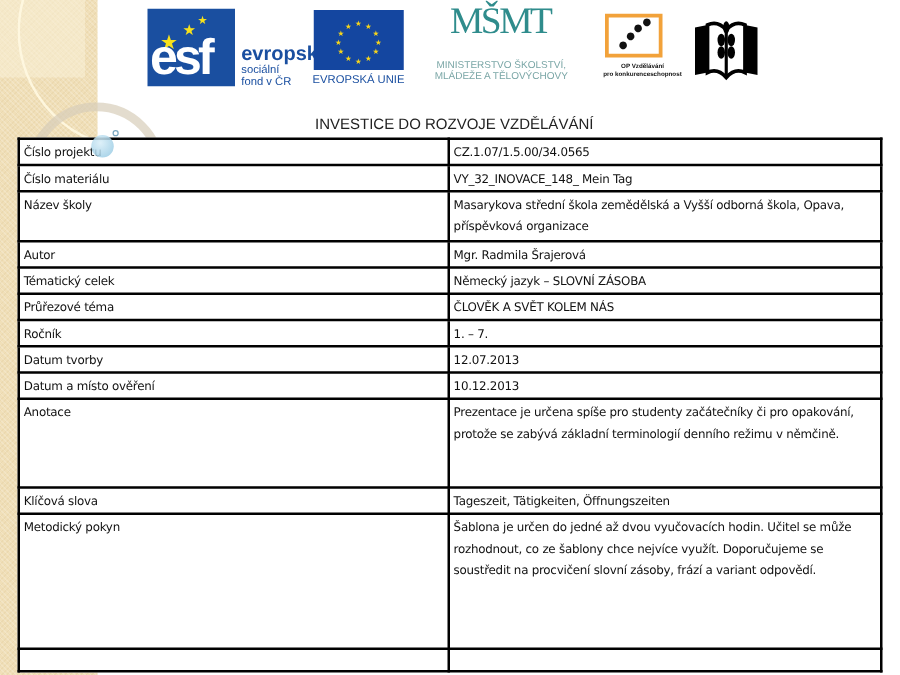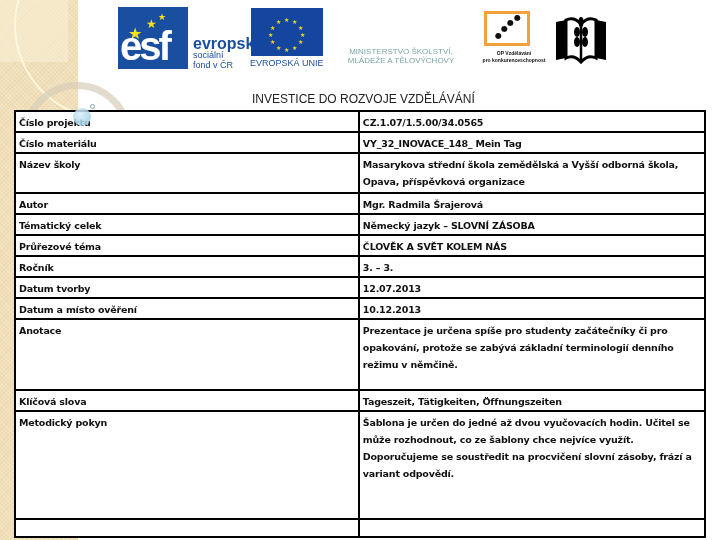--- a/index.html
+++ b/index.html
@@ -85,21 +85,21 @@
   }
   .investice {
     position: absolute; left: 252px; top: 92px;
     font: 12px "Liberation Sans", sans-serif; color: #222;
   }
 
   
   .info-table {
     position: absolute; left: 14px; top: 110px; width: 692px;
     border-collapse: collapse; background: #ffffff;
-    font-family: "DejaVu Sans", sans-serif; font-size: 9.5px; color: #111; font-weight: bold;
+    font-family: "DejaVu Sans", sans-serif; font-size: 9.5px; color: #111;
   }
   .info-table td {
     border: 2px solid #000; vertical-align: top;
     padding: 2px 3px 0 3px; line-height: 17px;
     letter-spacing: -0.2px;
   }
   .info-table td.label { width: 345px; }
   .info-table td.value { width: 347px; }
   .table-wrap {
     position: absolute; left: 14px; top: 110px; width: 692px;
@@ -134,20 +134,21 @@
     <span class="eu-star" style="left:41px;top:37px;">★</span>
     <span class="eu-star" style="left:33px;top:39px;">★</span>
     <span class="eu-star" style="left:25px;top:37px;">★</span>
     <span class="eu-star" style="left:19px;top:31px;">★</span>
     <span class="eu-star" style="left:17px;top:24px;">★</span>
     <span class="eu-star" style="left:19px;top:17px;">★</span>
     <span class="eu-star" style="left:25px;top:11px;">★</span>
   </div>
   <div class="eu-label">EVROPSKÁ UNIE</div>
 
+  <div class="msmt-mark">MŠMT</div>
   <div class="msmt-text">
     <div>MINISTERSTVO ŠKOLSTVÍ,</div>
     <div>MLÁDEŽE A TĚLOVÝCHOVY</div>
   </div>
 
   <div class="op-logo">
     <span class="op-dots" style="left:8px;top:18px;">●</span>
     <span class="op-dots" style="left:14px;top:11px;">●</span>
     <span class="op-dots" style="left:20px;top:5px;">●</span>
     <span class="op-dots" style="left:27px;top:0px;">●</span>
@@ -194,21 +195,21 @@
       <tr style="height:20px;">
         <td class="label">Tématický celek</td>
         <td class="value">Německý jazyk – SLOVNÍ ZÁSOBA</td>
       </tr>
       <tr style="height:19px;">
         <td class="label">Průřezové téma</td>
         <td class="value">ČLOVĚK A SVĚT KOLEM NÁS</td>
       </tr>
       <tr style="height:19px;">
         <td class="label">Ročník</td>
-        <td class="value">3. – 3.</td>
+        <td class="value">1. – 7.</td>
       </tr>
       <tr style="height:20px;">
         <td class="label">Datum tvorby</td>
         <td class="value">12.07.2013</td>
       </tr>
       <tr style="height:19px;margin-top:36px;">
         <td class="label">Datum a místo ověření</td>
         <td class="value">10.12.2013</td>
       </tr>
       <tr style="height:71px;">

